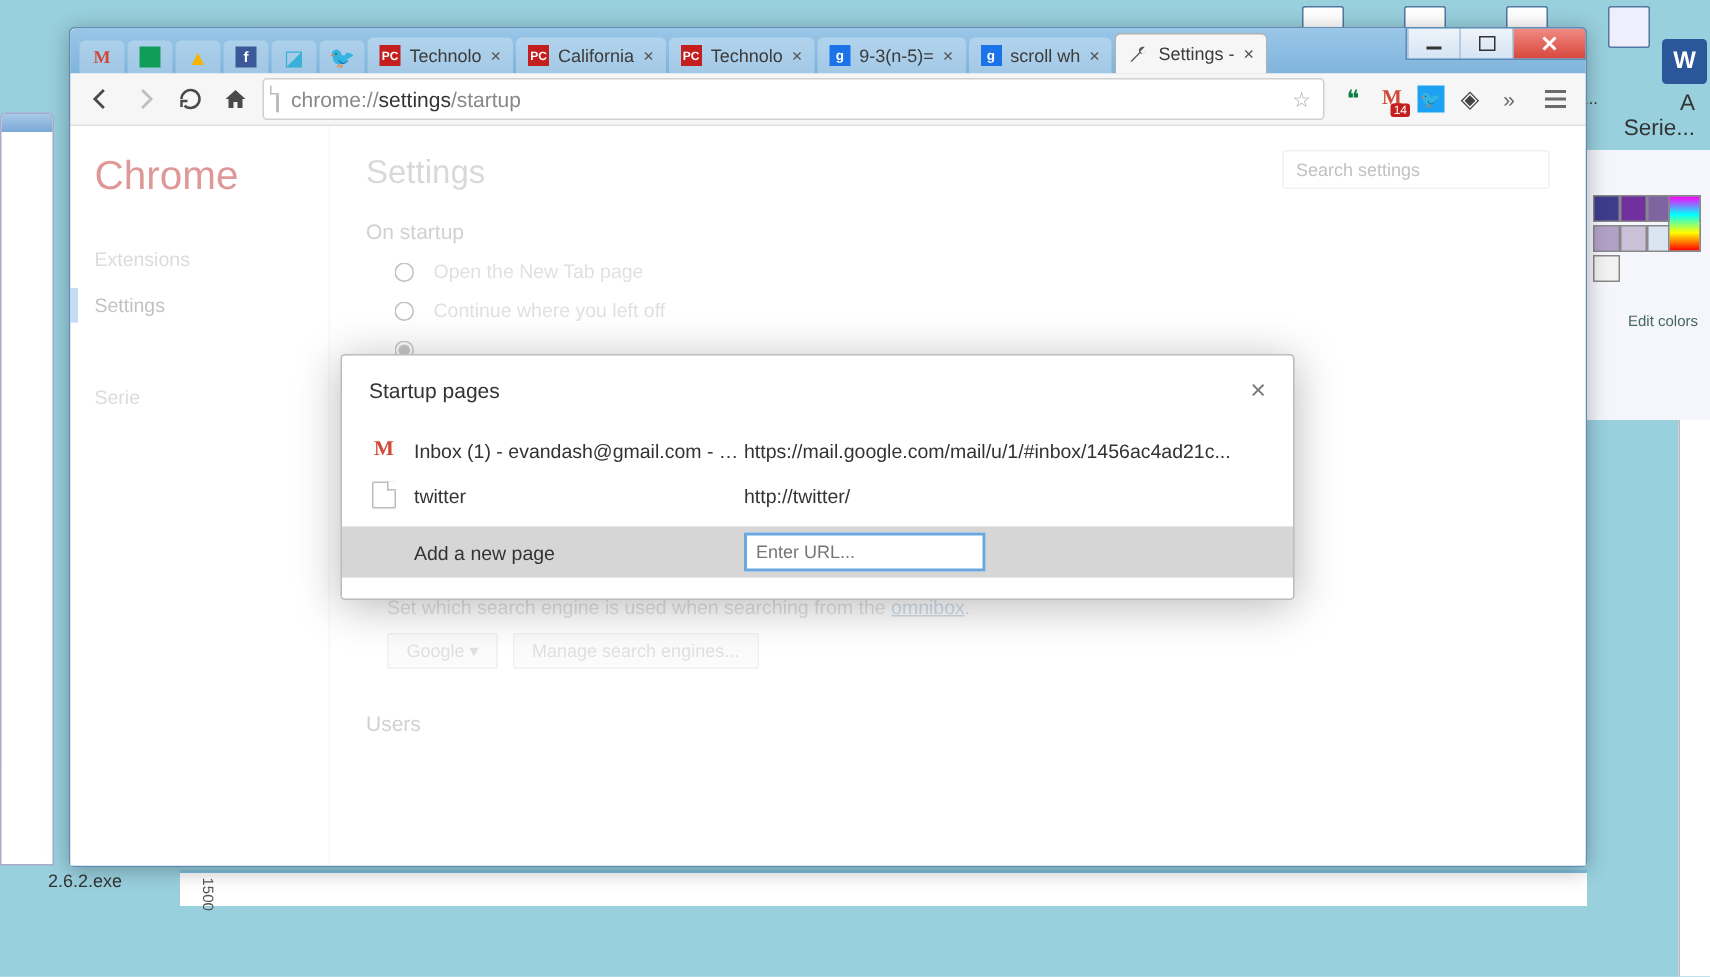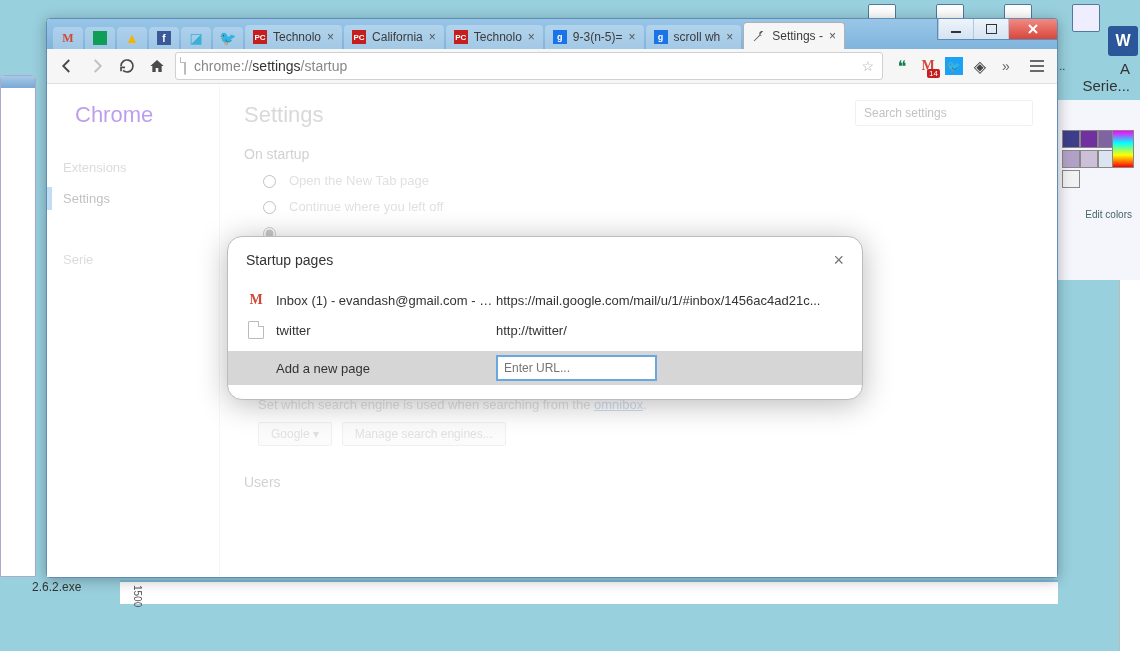--- a/index.html
+++ b/index.html
@@ -61,42 +61,42 @@
   .omnibox .page-icon { margin-right:8px; color:#888; }
   .omnibox .star { margin-left:auto; color:#aaa; }
   .ext-icons { display:flex; align-items:center; gap:8px; padding:0 4px; }
   .ext-icons .ic { width:18px; height:18px; display:flex; align-items:center; justify-content:center; }
   .menu-btn { width:24px; height:24px; display:flex; flex-direction:column; align-items:center; justify-content:center; gap:3px;}
   .menu-btn span{ width:14px; height:2px; background:#6a6a6a; }
 
   
   .page-body { flex:1; display:flex; background:#fff; position:relative; overflow:hidden; }
   .sidebar { width:140px; padding:18px 16px; border-right:1px solid #eee; }
-  .sidebar h1 { margin:0 0 24px 12px; font-weight:300; font-size:22px; color:#6d28d9; }
+  .sidebar h1 { margin:0 0 24px 0; font-weight:300; font-size:27px; color:#b91c1c; }
   .sidebar .nav-item { font-size:13px; color:#b0b0b0; padding:8px 0; cursor:pointer;}
   .sidebar .nav-item.active { color:#777; position:relative;}
   .sidebar .nav-item.active::before { content:""; position:absolute; left:-16px; top:4px; bottom:4px; width:5px; background:#79b2e4; }
   .sidebar .nav-item.help { margin-top:30px; }
 
   .content { flex:1; padding:18px 24px; color:#bbb; position:relative; }
   .content h2 { margin:0 0 18px 0; font-weight:300; font-size:22px; color:#aaa; }
   .content .search-settings { position:absolute; top:16px; right:24px; width:160px; height:24px; border:1px solid #e0e0e0; border-radius:2px; padding:0 8px; font-size:12px; color:#bbb; background:#fff; }
   .content h3 { font-weight:400; font-size:14px; color:#999; margin:14px 0 10px 0; }
   .radio-row { display:flex; align-items:flex-end; gap:10px; margin:10px 0 10px 14px; color:#bbb; font-size:13px;}
   .radio-row input { accent-color:#888; }
   .check-row { display:flex; align-items:center; gap:10px; margin:10px 0 10px 14px; color:#bbb; font-size:13px;}
   .btn-faded { display:inline-block; padding:4px 12px; border:1px solid #ddd; border-radius:2px; background:#f5f5f5; color:#bbb; font-size:12px; margin-right:6px;}
   .content a.faded { color:#9bb6d9; text-decoration:underline;}
 
   
   .overlay { position:absolute; inset:0; pointer-events:none; }
   .overlay .scrim { position:absolute; inset:0; background:rgba(255,255,255,0.55);}
   .modal {
     position:absolute; left:180px; top:152px; width:634px;
-    background:#fff; border:1px solid #bcbcbc; border-radius:15px;
+    background:#fff; border:1px solid #bcbcbc; border-radius:3px;
     box-shadow:0 4px 30px rgba(0,0,0,0.28);
     pointer-events:auto;
   }
   .modal .m-head { padding:14px 18px 10px 18px; display:flex; align-items:center; }
   .modal .m-head h4 { margin:0; font-weight:400; font-size:14px; color:#333; }
   .modal .m-head .close { margin-left:auto; color:#777; font-size:18px; line-height:1; cursor:pointer;}
   .modal .m-body { padding:6px 18px 14px 18px; }
   .modal .row { display:flex; align-items:center; height:30px; font-size:13px; color:#333; }
   .modal .row .rif { width:20px; margin-right:10px; display:flex; align-items:center; justify-content:center;}
   .modal .row .title { width:220px; overflow:hidden; white-space:nowrap; text-overflow:ellipsis; }

